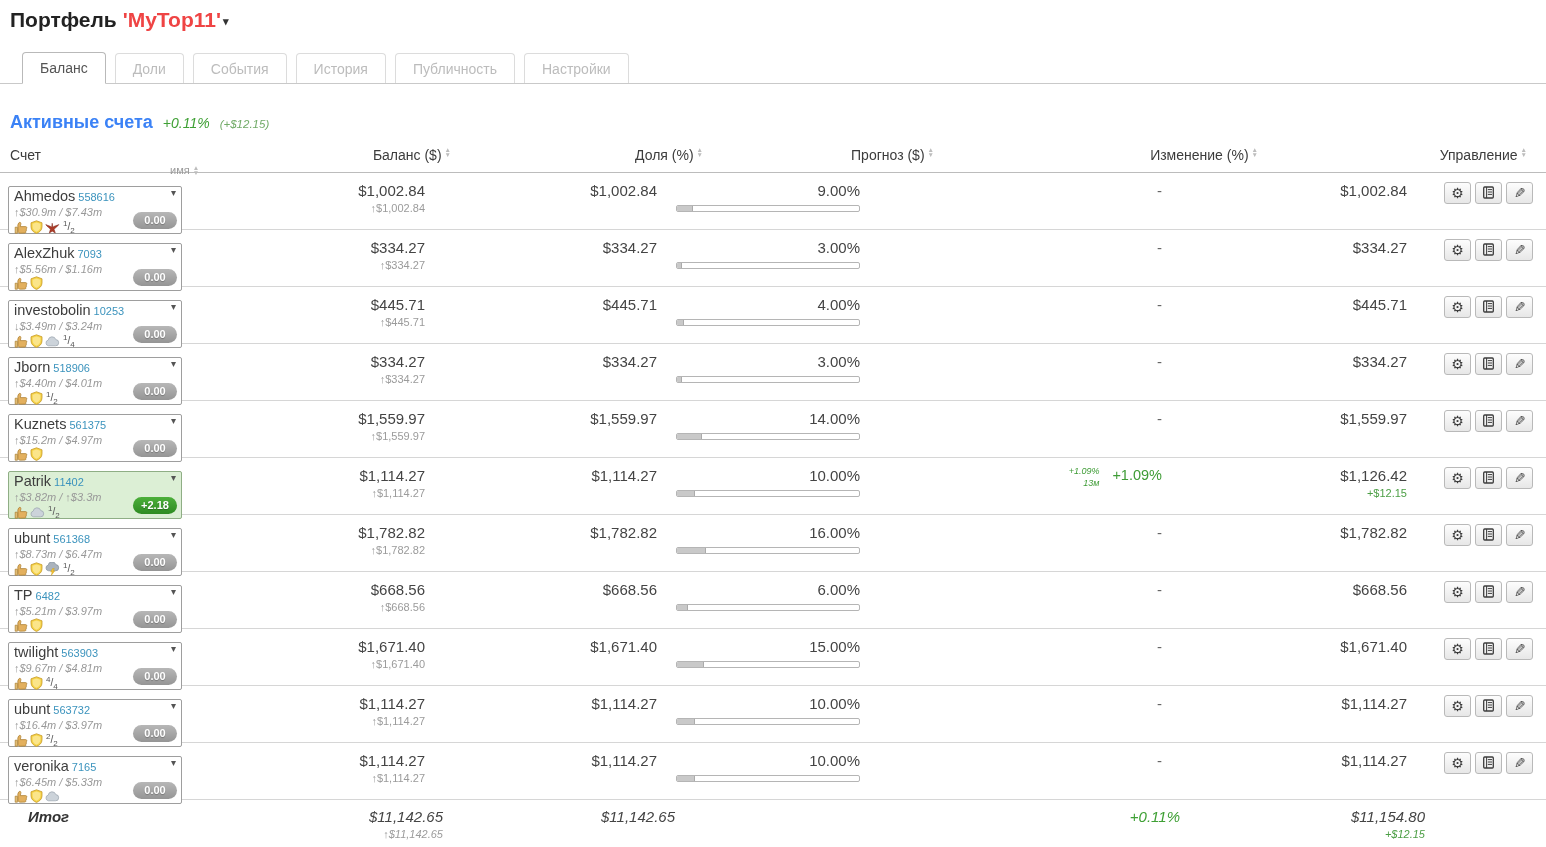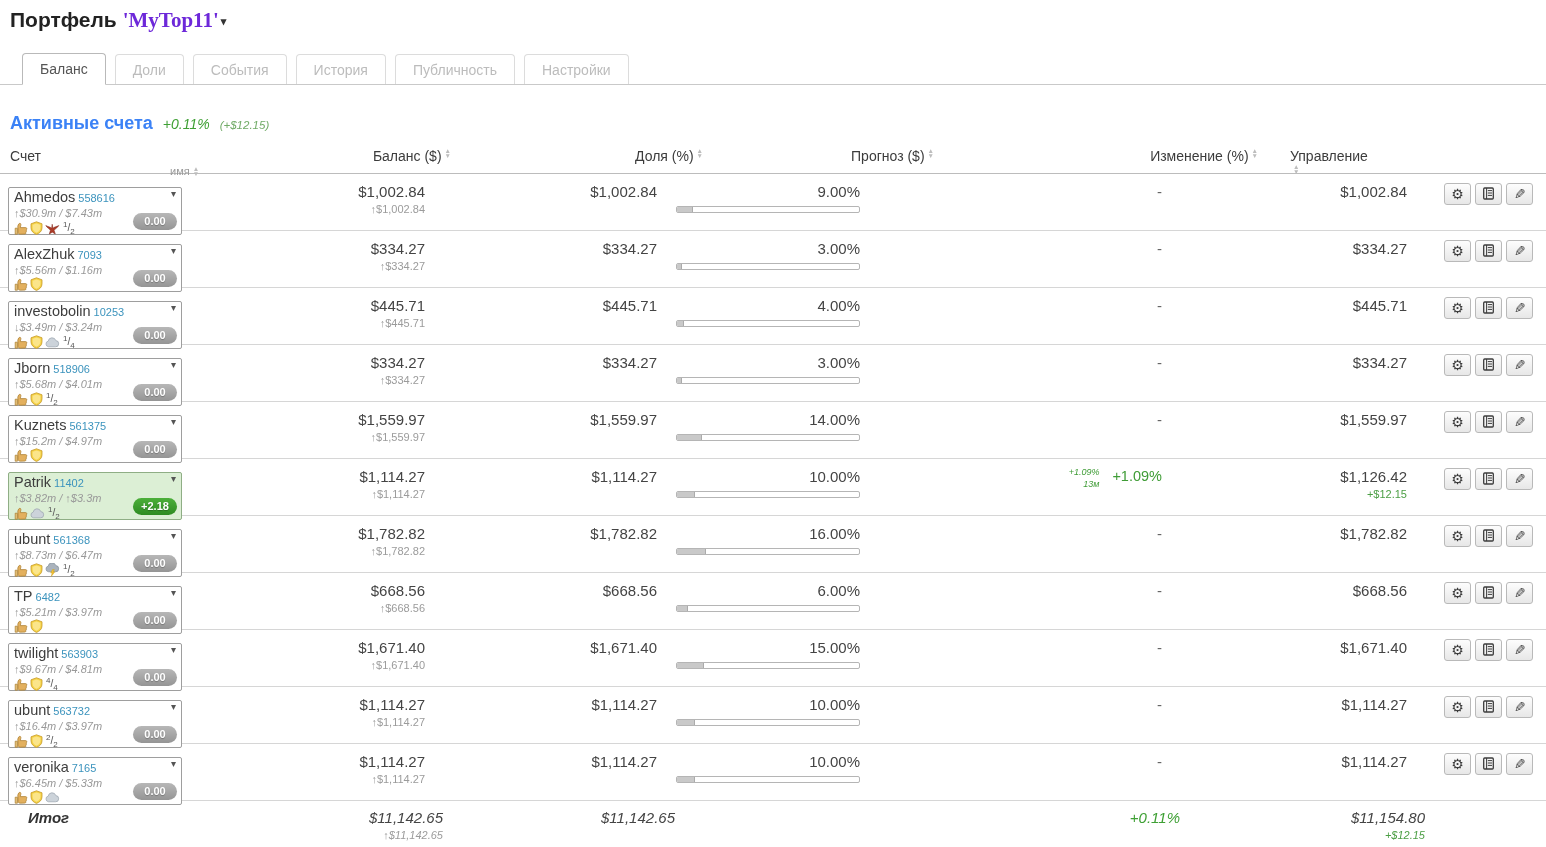--- a/index.html
+++ b/index.html
@@ -5,21 +5,21 @@
   * { box-sizing: border-box; margin: 0; padding: 0; }
   body {
     font-family: "Liberation Sans", sans-serif;
     background: #fff; color: #444;
     width: 1546px; height: 847px; overflow: hidden;
   }
   .page { width: 1546px; position: relative; }
 
   
   .title { padding: 8px 0 0 10px; font-size: 21px; font-weight: bold; color: #222; }
-  .title .pname { color: #6d28d9; cursor: pointer; font-family: Liberation Serif, serif; }
+  .title .pname { color: #ef4444; cursor: pointer; }
   .title .caret { font-size: 11px; color: #333; vertical-align: 2px; margin-left: 2px; }
 
   
   .tabs { margin-top: 20px; padding-left: 22px; border-bottom: 1px solid #c9c9c9; display: flex; align-items: flex-end; height: 32px; }
   .tab {
     font-size: 14px; padding: 7px 17px 6px; margin-right: 9px; background: #fff;
     border: 1px solid #dcdcdc; border-bottom: none; border-radius: 4px 4px 0 0;
     color: #bcbcbc; cursor: pointer; position: relative; white-space: nowrap;
   }
   .tab.active { color: #555; border-color: #b9b9b9; margin-bottom: -1px; border-bottom: 1px solid #fff; padding-bottom: 7px; }
@@ -32,21 +32,21 @@
 
   
   .grid { display: grid; grid-template-columns: 180px 255px 230px 205px 300px 245px 131px; }
   .thead { padding: 14px 0 0; position: relative; border-bottom: 1px solid #bcbcbc; height: 40px; font-size: 14px; color: #3c3c3c; gap: 24px; }
   .th { display: flex; align-items: flex-start; }
   .th.r { justify-content: flex-end; }
   .th-acc { padding-left: 10px; position: relative; }
   .th-name { position: absolute; left: 170px; top: 17px; font-size: 11px; color: #9a9a9a; display: flex; align-items: center; }
   .sort { display: inline-flex; flex-direction: column; margin-left: 3px; line-height: 0; cursor: pointer; }
   .sort span { font-size: 6.5px; color: #bdbdbd; line-height: 5px; }
-  .pad-r10 { padding-right: 10px; } .pad-r8 { padding-right: 8px; } .pad-r14 { padding-right: 8px; flex-direction: column; }
+  .pad-r10 { padding-right: 10px; } .pad-r8 { padding-right: 8px; } .pad-r14 { padding-right: 8px; }
 
   
   .row { border-bottom: 1px solid #d6d6d6; height: 57px; font-size: 15px; }
   .cell { padding-top: 9px; }
   .cell.r { text-align: right; }
   .main-val { color: #444; }
   .sub-val { font-size: 11px; color: #9b9b9b; margin-top: 3px; }
 
   
   .card {
@@ -370,21 +370,21 @@
         </div>
       </div>
       <div class="row grid">
         <div class="cell">
           <div class="card">
             <span class="caret">▾</span>
             <div class="acc-line1">
               <span class="acc-name">Jborn</span>
               <span class="acc-id">518906</span>
             </div>
-            <div class="acc-stats">↑$5.68m / $4.01m</div>
+            <div class="acc-stats">↑$4.40m / $4.01m</div>
             <div class="acc-icons">
               <span>
                 <svg width="14" height="13" viewBox="0 0 14 13">
                   <path d="M1.2 6.2 h2.2 v6 H1.2 z" fill="#e8c27a" stroke="#a87b2d" stroke-width=".7"></path>
                   <path d="M4 6.5 C3.2 4 4.6 1.4 5.8 1.3 c.9 0 1.3.8 1 2 L6.3 5.6 H11.6 c1.6 0 1.6 2.2.3 2.4 1 .5.7 2-.3 2.2 .7.6.2 1.9-.8 1.9 l-4.6.1 c-1.1 0 -2-.6-2.2-1.7 z" fill="#e3b05e" stroke="#a87b2d" stroke-width=".7"></path>
                 </svg>
               </span>
               <span>
                 <svg width="13" height="14" viewBox="0 0 13 14">
                   <path d="M6.5 .8 L12 2.8 V6.8 C12 10.2 9.5 12.3 6.5 13.4 C3.5 12.3 1 10.2 1 6.8 V2.8 Z" fill="#f5d245" stroke="#c79b2e" stroke-width=".8"></path>

